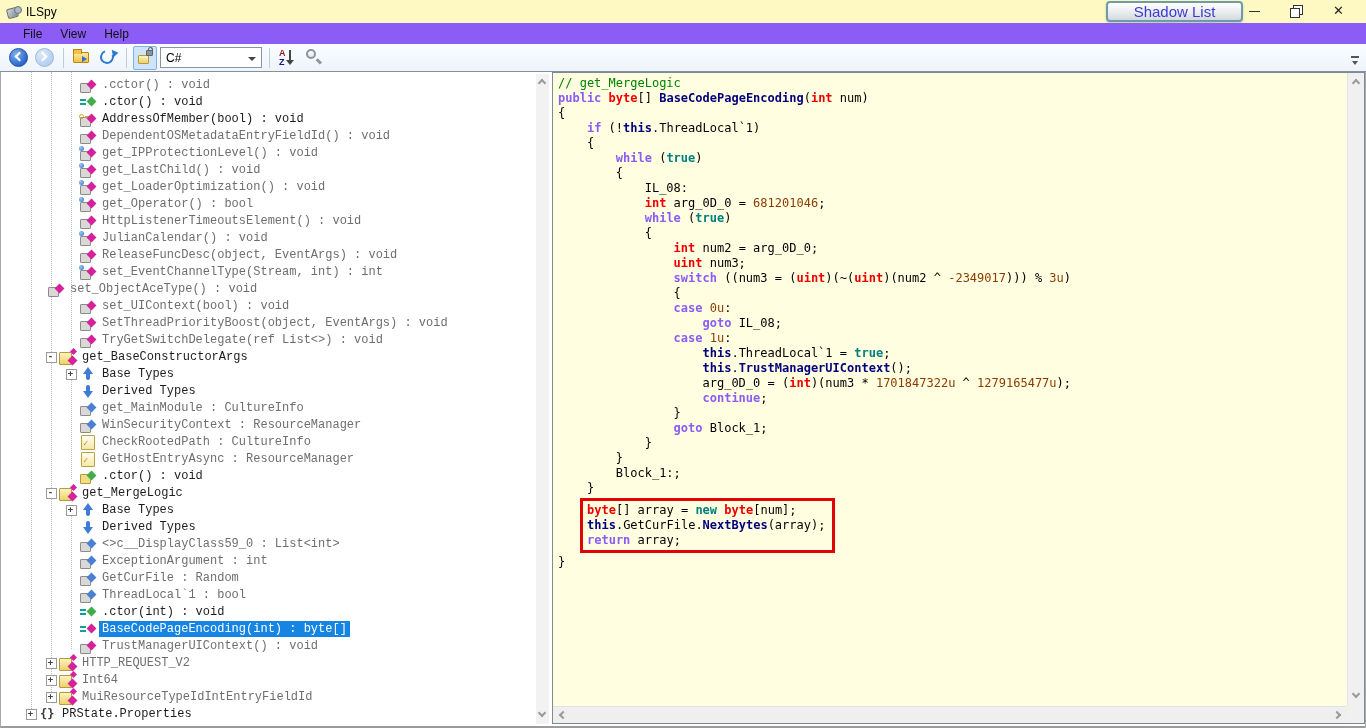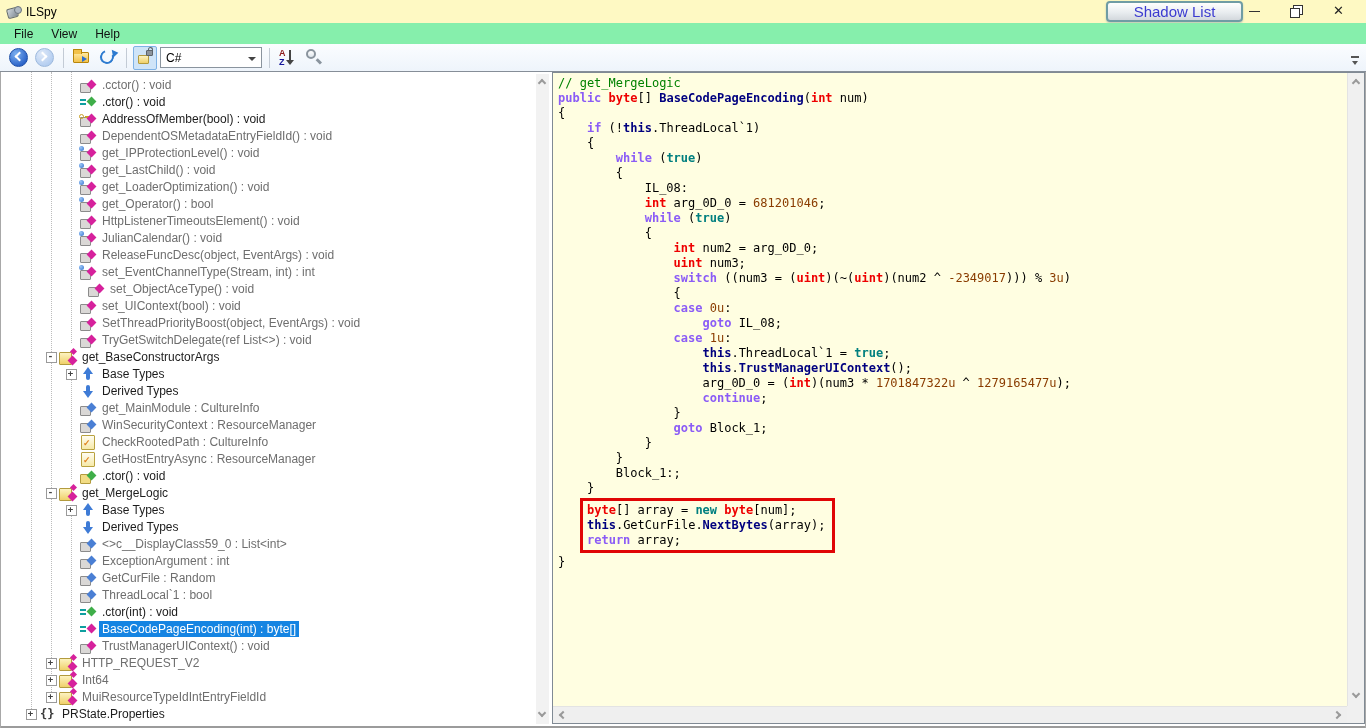--- a/index.html
+++ b/index.html
@@ -25,21 +25,21 @@
     color:#3b3bd0; font-size:15px; text-align:center; line-height:17px; cursor:pointer;
     box-shadow:0 1px 2px rgba(120,160,170,.55); }
 
   .winbtn { position:absolute; top:0; height:22px; width:29px; }
   #btn-min::before { content:""; position:absolute; left:9px; top:11px; width:11px; height:1px; background:#333; }
   #btn-restore::before { content:""; position:absolute; left:12px; top:5px; width:8px; height:8px; border:1px solid #333; background:#fff; }
   #btn-restore::after  { content:""; position:absolute; left:9px;  top:8px; width:8px; height:8px; border:1px solid #333; background:#fff; }
   #btn-close::before { content:"✕"; position:absolute; left:8px; top:3px; font-size:13px; color:#222; }
 
   
-  #menubar { position:absolute; left:0; top:23px; right:0; height:21px; background:#86efac; display:flex; align-items:center; padding-left:5px; }
+  #menubar { position:absolute; left:0; top:23px; right:0; height:21px; background:#8b5cf6; display:flex; align-items:center; padding-left:14px; }
   .menu-item { font-size:12px; color:#111; padding:3px 9px; cursor:default; }
 
   
   #toolbar { position:absolute; left:0; top:44px; right:0; height:28px;
     background:linear-gradient(#fbfdff,#eef4fb); border-bottom:1px solid #868e98;
     display:flex; align-items:center; padding-left:6px; }
   .tsep { width:1px; height:20px; background:#c3cbd5; margin:0 5px; flex:none; }
   .tbtn { position:relative; width:24px; height:24px; flex:none; margin:0 1px; }
 
   .nav-circle { position:absolute; left:2px; top:2px; width:19px; height:19px; border-radius:50%; }
@@ -84,21 +84,21 @@
     border:2px solid #8a949e; border-radius:50%; background:linear-gradient(#ffffff,#dfe6ec); }
   #btn-search .handle { position:absolute; left:14px; top:14px; width:6px; height:2.5px; background:#8a949e; transform:rotate(45deg); }
 
   #toolbar-overflow { position:absolute; right:4px; bottom:3px; width:14px; height:13px; }
   #toolbar-overflow::before { content:""; position:absolute; left:3px; top:1px; width:8px; height:2px; background:#555; }
   #toolbar-overflow::after { content:""; position:absolute; left:4px; top:6px;
     border-left:3.5px solid transparent; border-right:3.5px solid transparent; border-top:4.5px solid #555; }
 
   
   #tree { position:absolute; left:1px; top:72px; width:535px; height:654px; background:#fff; overflow:hidden; }
-  #tree-rows { position:relative; padding-top:4px; }
+  #tree-rows { position:relative; padding-top:4px;font-family:Liberation Mono, monospace; }
   .guide { position:absolute; width:0; border-left:1px dotted #bcbcbc; }
   .trow { display:flex; align-items:center; height:17px; font-size:12px; color:#1c1c1c; white-space:nowrap; position:relative; }
   .trow .tlabel { padding:1px 3px; }
   .tlabel.dim { color:#6e6e6e; }
   .tlabel.sel { background:#1584e2; color:#fff; }
 
   .exp { width:14px; height:17px; position:relative; flex:none; }
   .exp.plus::before, .exp.minus::before { content:""; position:absolute; left:1px; top:4px; width:9px; height:9px; border:1px solid #9a9a9a; background:#fff; }
   .exp.plus::after  { content:"+"; position:absolute; left:1px; top:4px; width:9px; height:9px; font:bold 9px/8px "DejaVu Sans Mono",monospace; text-align:center; color:#444; }
   .exp.minus::after { content:"-"; position:absolute; left:1px; top:4px; width:9px; height:9px; font:bold 9px/8px "DejaVu Sans Mono",monospace; text-align:center; color:#444; }
@@ -291,21 +291,21 @@
         <span class="ic ic-method"></span>
         <span class="tlabel dim">ReleaseFuncDesc(object, EventArgs) : void</span>
       </div>
       <div class="trow" style="padding-left: 64px;">
         <span class="exp"></span>
         <span class="ic ic-method">
           <span class="ov ov-blue"></span>
         </span>
         <span class="tlabel dim">set_EventChannelType(Stream, int) : int</span>
       </div>
-      <div class="trow" style="padding-left: 72px;">
+      <div class="trow" style="padding-left: 32px;">
         <span class="exp"></span>
         <span class="ic ic-method"></span>
         <span class="tlabel dim">set_ObjectAceType() : void</span>
       </div>
       <div class="trow" style="padding-left: 64px;">
         <span class="exp"></span>
         <span class="ic ic-method"></span>
         <span class="tlabel dim">set_UIContext(bool) : void</span>
       </div>
       <div class="trow" style="padding-left: 64px;">

